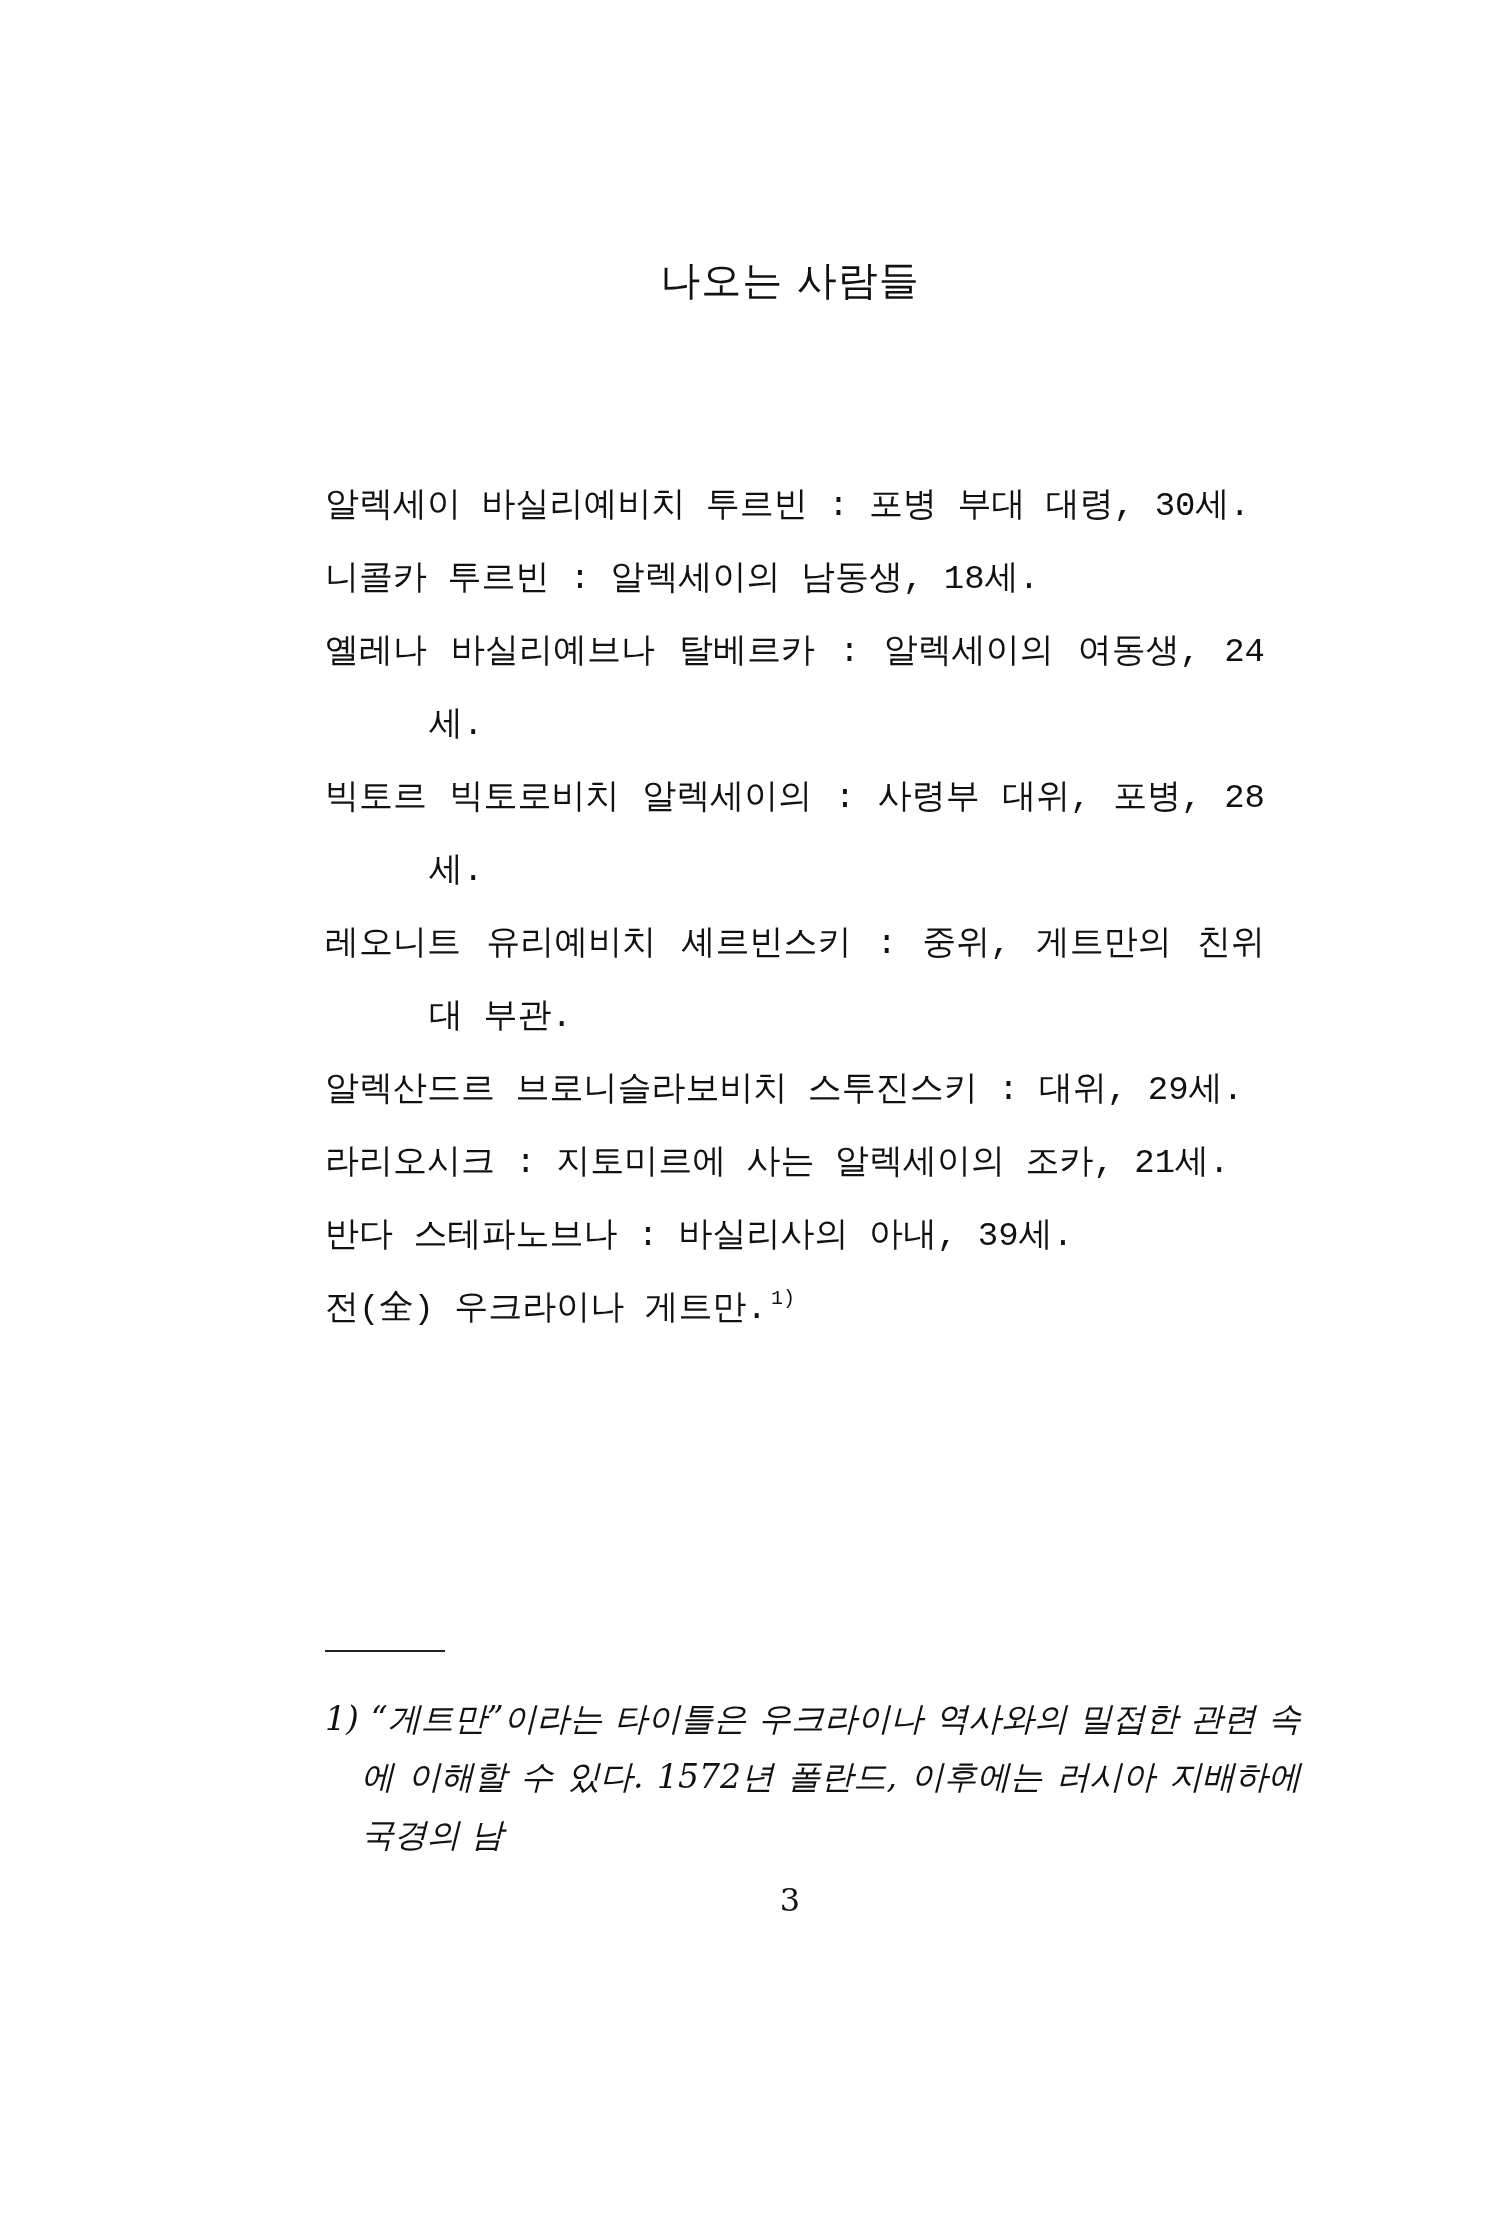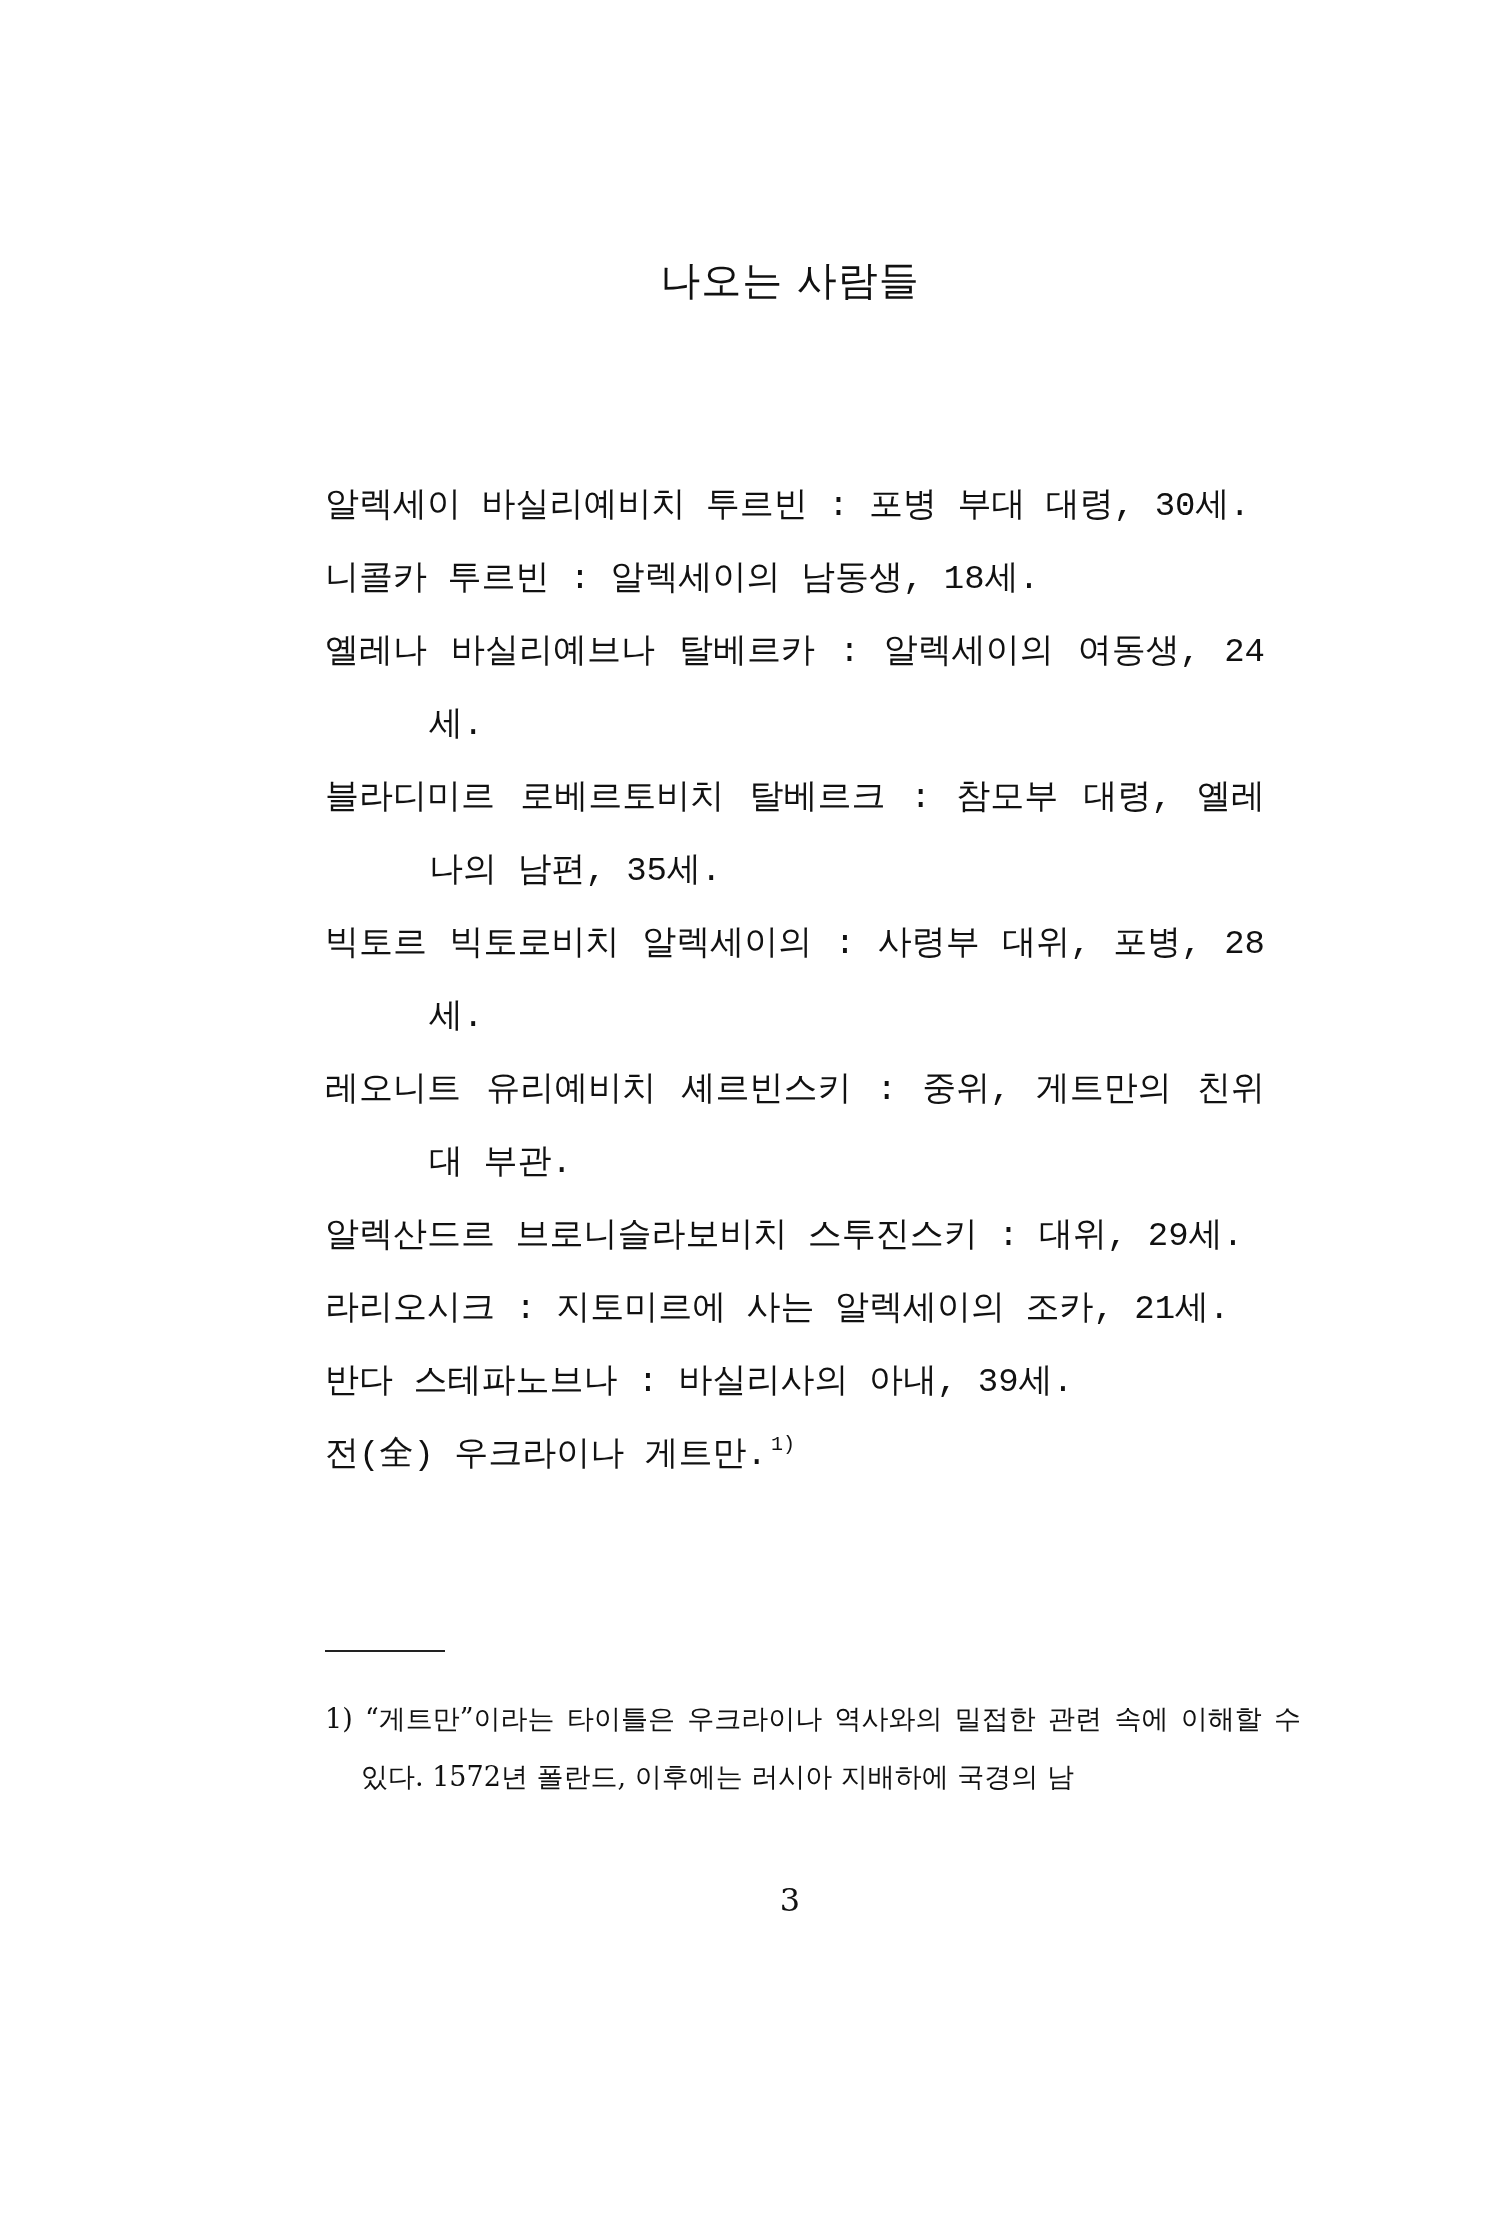--- a/index.html
+++ b/index.html
@@ -62,25 +62,26 @@
       top: 1650px;
       width: 120px;
       height: 0;
       border-top: 2px solid #222222;
     }
     .footnote {
       position: absolute;
       left: 325px;
       top: 1690px;
       width: 940px;
-      font-size: 27px;
+      font-size: 33px;
       line-height: 58px;
       padding-left: 36px;
       text-indent: -36px;
       text-align: justify;
+      font-style: italic;
     }
     .page-number {
       position: absolute;
       top: 1876px;
       left: 0;
       width: 1580px;
       text-align: center;
       font-size: 32px;
       line-height: 48px;
     }
@@ -89,21 +90,20 @@
 <body>
 
 <div class="page">
 
   <div class="title">나오는 사람들</div>
 
   <ul class="cast">
     <li class="cast-item"><span>알렉세이 바실리예비치 투르빈 : 포병 부대 대령, 30세.</span></li>
     <li class="cast-item"><span>니콜카 투르빈 : 알렉세이의 남동생, 18세.</span></li>
     <li class="cast-item"><span>옐레나 바실리예브나 탈베르카 : 알렉세이의 여동생, 24세.</span></li>
-    <li class="cast-item"><span>블라디미르 로베르토비치 탈베르크 : 참모부 대령, 옐레나의 남편, 35세.</span></li>
     <li class="cast-item"><span>빅토르 빅토로비치 알렉세이의 : 사령부 대위, 포병, 28세.</span></li>
     <li class="cast-item"><span>레오니트 유리예비치 셰르빈스키 : 중위, 게트만의 친위대 부관.</span></li>
     <li class="cast-item"><span>알렉산드르 브로니슬라보비치 스투진스키 : 대위, 29세.</span></li>
     <li class="cast-item"><span>라리오시크 : 지토미르에 사는 알렉세이의 조카, 21세.</span></li>
     <li class="cast-item"><span>반다 스테파노브나 : 바실리사의 아내, 39세.</span></li>
     <li class="cast-item"><span>전(全) 우크라이나 게트만.</span><span class="sup">1)</span></li>
   </ul>
 
   <div class="footnote-rule"></div>
 

